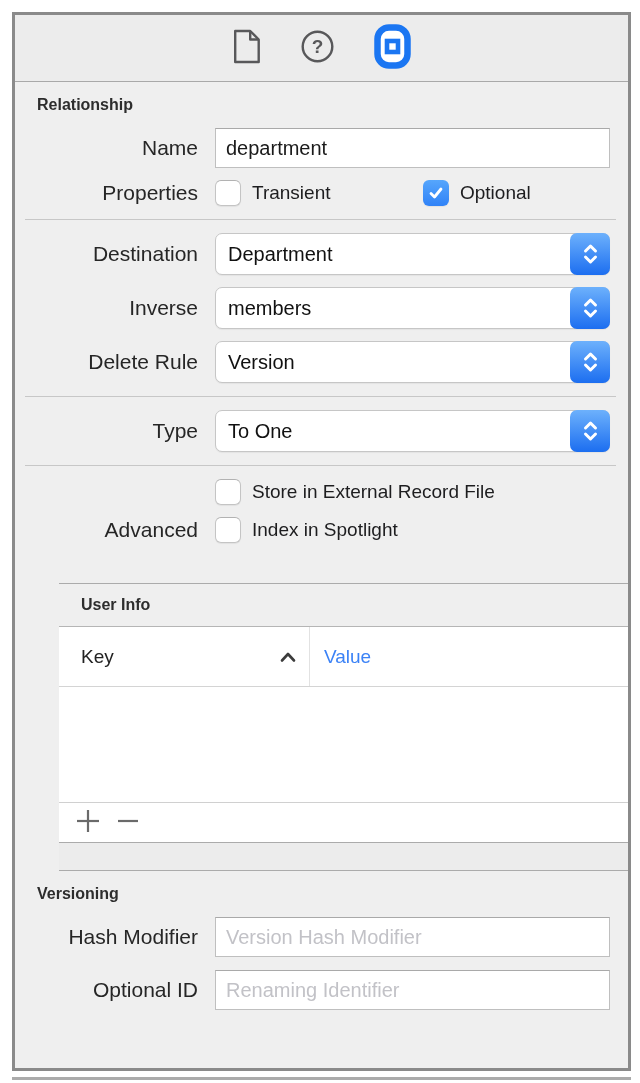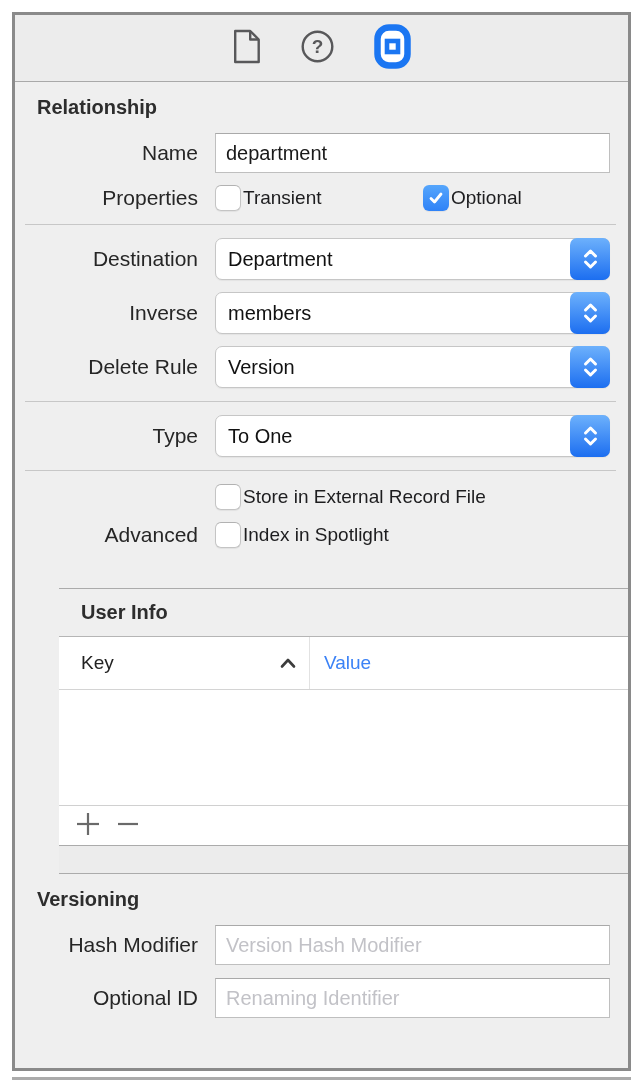--- a/index.html
+++ b/index.html
@@ -12,21 +12,21 @@
   }
   .below-strip { position: absolute; left: 12px; top: 1077px; width: 619px; height: 3px; background: #ababab; }
 
   
   .toolbar { height: 67px; flex: 0 0 auto; background: #ececec;
     border-bottom: 1px solid #a9a9a9;
     display: flex; justify-content: center; align-items: center; gap: 40px; }
   .tool-btn { display: flex; align-items: center; justify-content: center; cursor: default; }
 
   
-  .section-title { font-weight: bold; font-size: 20px; color: #2d2d2d; padding: 14px 0 6px 22px; }
+  .section-title { font-weight: bold; font-size: 16px; color: #2d2d2d; padding: 14px 0 6px 22px; }
 
   
   .form-area { padding-top: 8px; }
   .row { display: grid; grid-template-columns: 183px minmax(0,1fr);
     column-gap: 17px; align-items: center; margin: 0 18px 12px 0; }
   .row .lbl { text-align: right; font-size: 21px; color: #262626; white-space: nowrap; }
   .text-input { width: 100%; height: 40px; border: 1px solid #bfbfbf; border-top-color: #a9a9a9;
     background: #ffffff; font-size: 20px; color: #1a1a1a; padding: 0 10px;
     font-family: "Liberation Sans", "DejaVu Sans", sans-serif; outline: none; }
   .text-input::placeholder { color: #c2c2c7; opacity: 1; }
@@ -34,37 +34,37 @@
   
   .popup { position: relative; height: 42px; background: #ffffff;
     border: 1px solid #c6c6c6; border-radius: 7px;
     display: flex; align-items: center; padding: 0 48px 0 12px;
     font-size: 20px; color: #111111; box-shadow: 0 1px 1px rgba(0,0,0,0.05); }
   .popup .cap { position: absolute; top: -1px; right: -1px; bottom: -1px; width: 40px;
     border-radius: 7px; background: linear-gradient(#6db1fc, #1c6ef0);
     display: flex; align-items: center; justify-content: center; }
 
   
-  .check-group { display: flex; align-items: center; gap: 2px; }
+  .check-group { display: flex; align-items: center; gap: 11px; }
   .checkbox { width: 26px; height: 26px; border-radius: 6px; background: #ffffff;
     border: 1px solid #c4c4c4; border-top-color: #b2b2b2; flex: 0 0 auto;
     display: flex; align-items: center; justify-content: center;
     box-shadow: 0 1px 1px rgba(0,0,0,0.06); }
   .checkbox.checked { background: linear-gradient(#56a6fc, #2f82f7); border: none; }
   .checkbox svg { display: none; }
   .checkbox.checked svg { display: block; }
   .check-label { font-size: 19px; color: #1d1d1f; }
 
   .divider { height: 1px; background: #c7c7c7; margin: 13px 12px 13px 10px; }
 
   
   .userinfo { margin-top: 30px; border-top: 1px solid #ababab; margin-left: 44px; }
   .userinfo .section-title { padding: 12px 0 12px 22px; }
   .table-header { background: #ffffff; border-top: 1px solid #b5b5b5; border-bottom: 1px solid #d4d4d4;
-    height: 54px; display: grid; grid-template-columns: 228px 1fr; align-items: center; padding-left: 22px; }
+    height: 61px; display: grid; grid-template-columns: 228px 1fr; align-items: center; padding-left: 22px; }
   .th-key { display: flex; align-items: center; justify-content: space-between;
     padding-right: 12px; font-size: 19px; color: #222222; }
   .th-value { font-size: 19px; color: #3b82f6; padding-left: 14px; border-left: 1px solid #e2e2e2;
     height: 100%; display: flex; align-items: center; }
   .table-body { background: #ffffff; height: 116px; border-bottom: 1px solid #d0d0d0; }
   .table-actions { background: #ffffff; height: 40px; border-bottom: 1px solid #ababab;
     display: flex; align-items: center; gap: 16px; padding-left: 16px; }
   .gap-strip { height: 28px; background: #ececec; border-bottom: 1px solid #ababab; }
 
   

